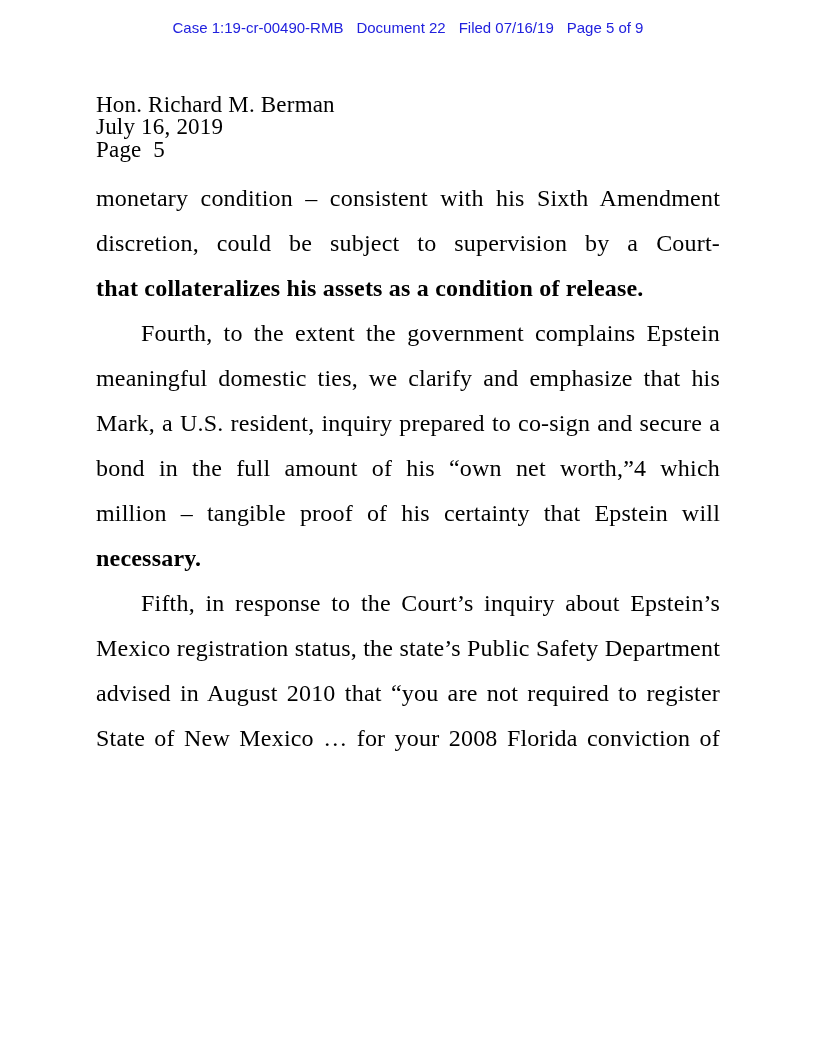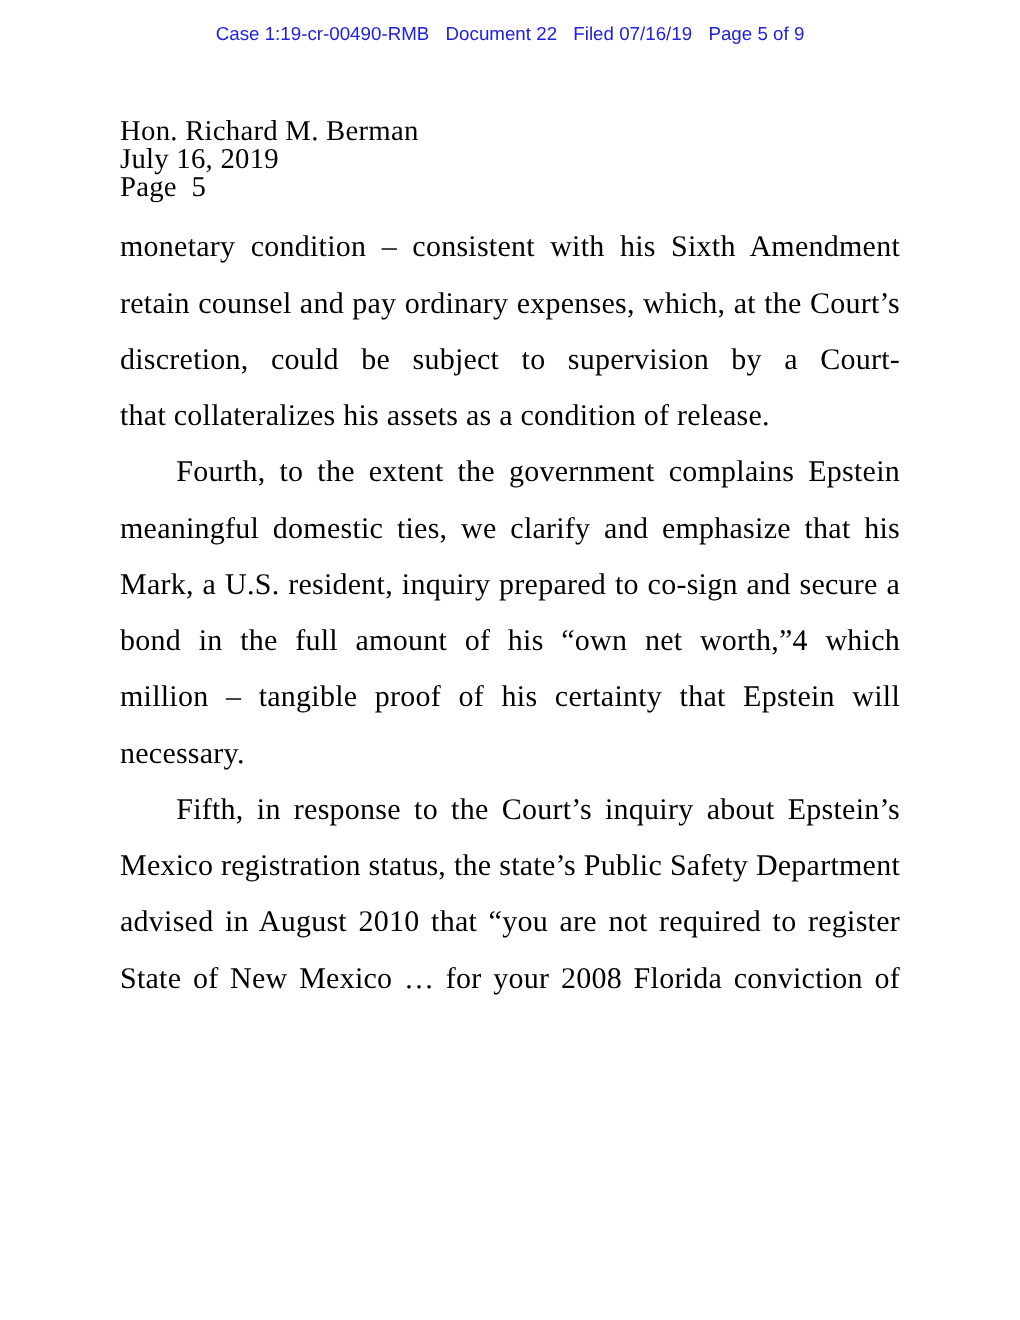--- a/index.html
+++ b/index.html
@@ -40,21 +40,21 @@
     font-size: 24px;
     letter-spacing: 0.2px;
   }
   .line {
     height: 45px;
     line-height: 45px;
     overflow: hidden;
     text-align: justify;
     text-align-last: justify;
   }
-  .line.last { text-align-last: left; }
+  .line.last { text-align-last: left; font-weight: bold; }
   .line.indent { text-indent: 45px; }
   .line b { font-weight: normal; }
   .footrule {
     position: absolute;
     left: 96px;
     top: 931px;
     width: 191px;
     height: 0;
     border-top: 2px solid #000000;
   }
@@ -83,21 +83,20 @@
   </div>
 
   <div class="address">
     <div>Hon. Richard M. Berman</div>
     <div>July 16, 2019</div>
     <div>Page 5</div>
   </div>
 
   <div class="docbody">
       <div class="line">monetary condition – consistent with his Sixth Amendment need to</div>
-      <div class="line">retain counsel and pay ordinary expenses, which, at the Court’s</div>
       <div class="line">discretion, could be subject to supervision by a Court-appointed trustee –</div>
       <div class="line last">that collateralizes his assets as a condition of release.</div>
       <div class="line indent"><b>Fourth</b>, to the extent the government complains Epstein lacks</div>
       <div class="line">meaningful domestic ties, we clarify and emphasize that his brother</div>
       <div class="line">Mark, a U.S. resident, inquiry prepared to co-sign and secure a release</div>
       <div class="line">bond in the full amount of his “own net worth,”4 which exceeds $100</div>
       <div class="line">million – tangible proof of his certainty that Epstein will appear as</div>
       <div class="line last">necessary.</div>
       <div class="line indent"><b>Fifth</b>, in response to the Court’s inquiry about Epstein’s New</div>
       <div class="line">Mexico registration status, the state’s Public Safety Department formally</div>

